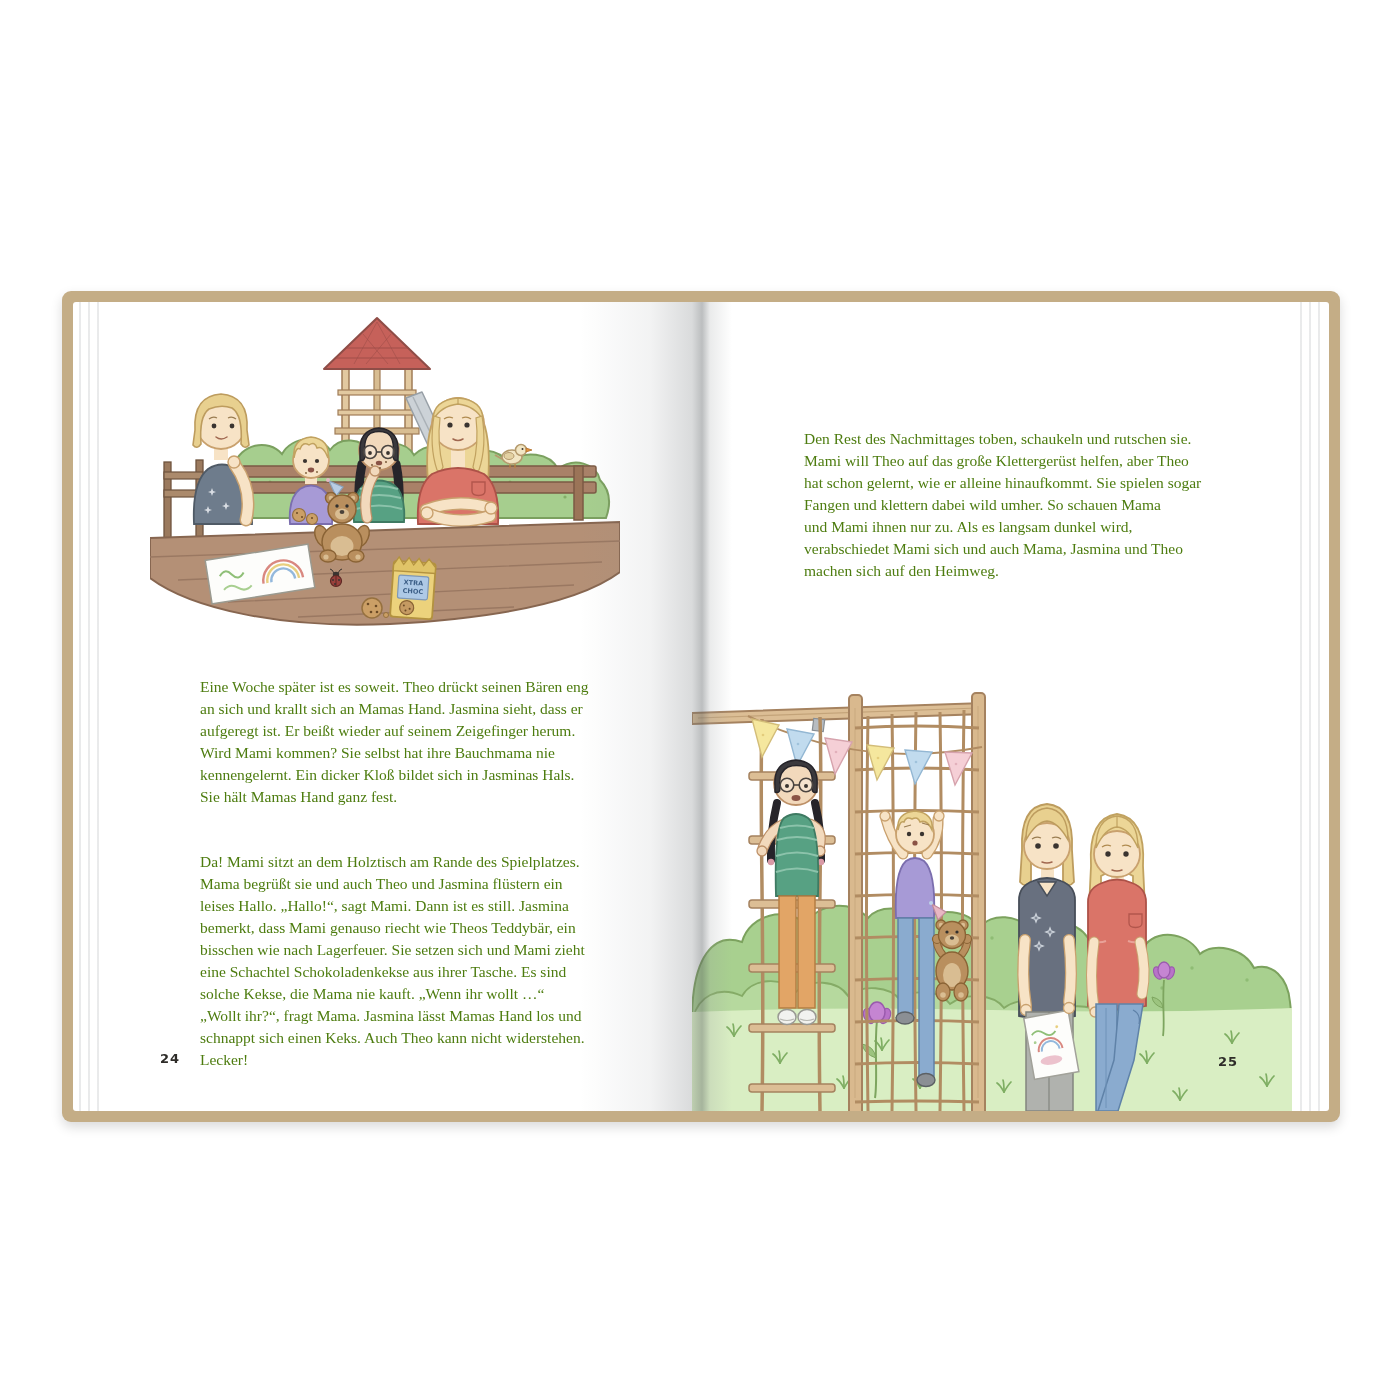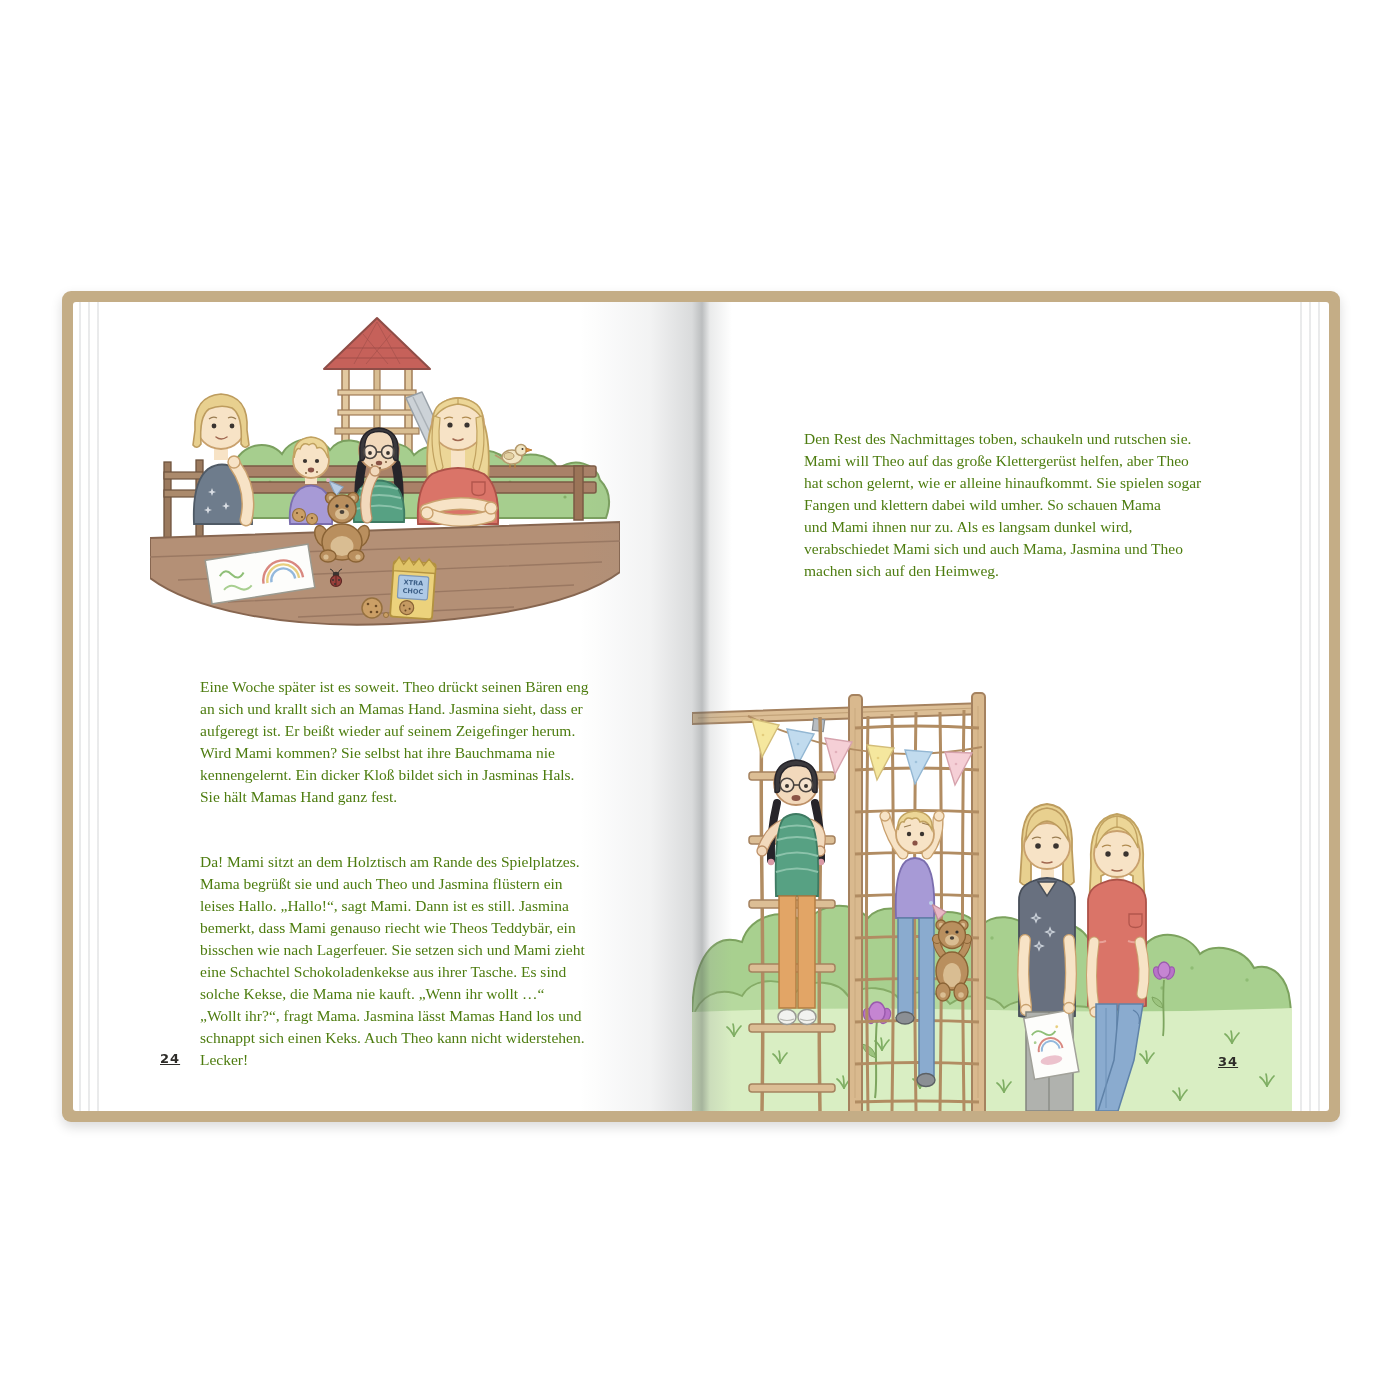--- a/index.html
+++ b/index.html
@@ -16,21 +16,21 @@
   .gutter{position:absolute;left:518px;top:0;width:200px;height:809px;z-index:6;pointer-events:none;
       background:linear-gradient(90deg,rgba(130,135,138,0) 0%,rgba(130,135,138,0.10) 35%,
                  rgba(120,125,128,0.28) 56%,rgba(95,100,103,0.42) 61%,
                  rgba(150,154,156,0.20) 65%,rgba(255,255,255,0) 76%);}
   .bodytext{position:absolute;color:#4d7c0f;font-size:15.5px;line-height:22px;
             white-space:pre-line;z-index:3;}
   .para{margin:0 0 21px 0;white-space:pre-line;}
   #left-text{left:200px;top:654px;width:445px;}
   #right-text{left:804px;top:406px;width:445px;}
   .pagenum{position:absolute;z-index:7;font-family:"DejaVu Sans",sans-serif;
-           font-weight:bold;font-size:13px;color:#2e2c29;letter-spacing:1px;text-decoration:underline;}
+           font-weight:bold;font-size:13px;color:#2e2c29;letter-spacing:1px;}
   #pagenum-left{left:160px;top:1051px;}
   #pagenum-right{left:1218px;top:1054px;}
   .illu{position:absolute;z-index:2;}
   #illu-left{left:150px;top:312px;}
   #illu-right{left:692px;top:688px;}
 </style>
 </head>
 <body>
 
 <div class="screen">
@@ -540,16 +540,16 @@
     <p class="para">Den Rest des Nachmittages toben, schaukeln und rutschen sie.
 Mami will Theo auf das große Klettergerüst helfen, aber Theo
 hat schon gelernt, wie er alleine hinaufkommt. Sie spielen sogar
 Fangen und klettern dabei wild umher. So schauen Mama
 und Mami ihnen nur zu. Als es langsam dunkel wird,
 verabschiedet Mami sich und auch Mama, Jasmina und Theo
 machen sich auf den Heimweg.</p>
   </div>
 
   <div id="pagenum-left" class="pagenum">24</div>
-  <div id="pagenum-right" class="pagenum">34</div>
+  <div id="pagenum-right" class="pagenum">25</div>
 
   <div class="gutter" style="position:absolute;left:580px;top:302px;width:200px;height:809px;"></div>
 </div>
 
 </body></html>

